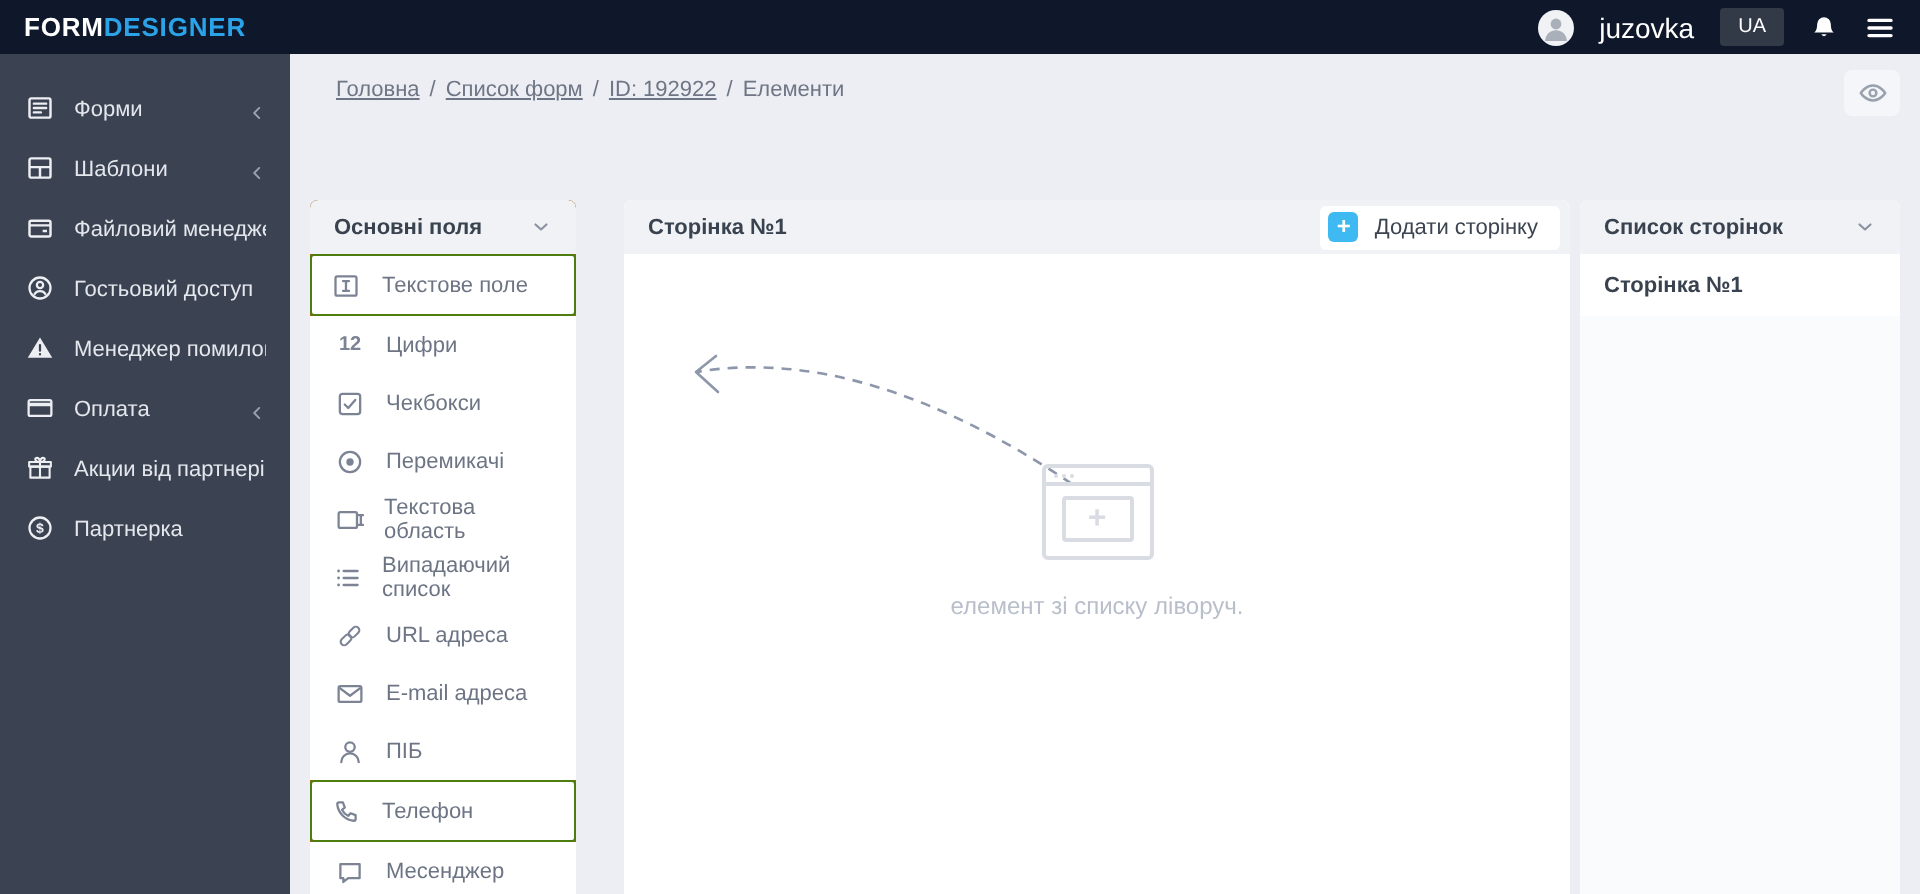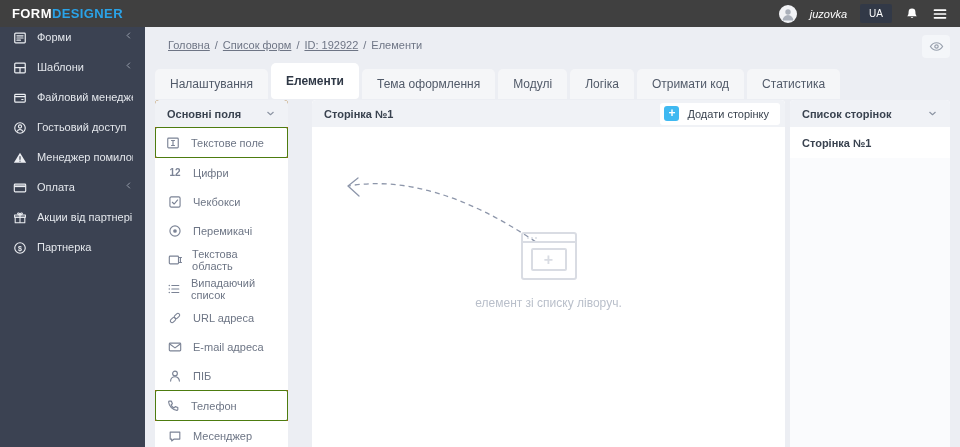--- a/index.html
+++ b/index.html
@@ -1,36 +1,36 @@
 <!DOCTYPE html>
 <html><head>
 <meta charset="utf-8">
 <style>
   * { margin:0; padding:0; box-sizing:border-box; }
   html,body { width:960px; height:447px; overflow:hidden; }
   body { font-family:"Liberation Sans", sans-serif; background:#eceef3; position:relative; }
   #app { position:absolute; inset:0; width:960px; height:447px; }
 
   
-  .topbar { position:absolute; left:0; top:0; width:960px; height:27px; background:#404040;
+  .topbar { position:absolute; left:0; top:0; width:960px; height:27px; background:#0f172a;
             display:flex; align-items:center; padding:0 12px; z-index:5; }
   .logo { font-size:13px; font-weight:bold; letter-spacing:.4px; color:#fff; cursor:pointer; }
   .logo .accent { color:#2aa3e8; }
   .top-right { margin-left:auto; display:flex; align-items:center; gap:13px; }
   .avatar { width:18px; height:18px; border-radius:50%; background:#f1f2f5; color:#aab0ba;
             display:flex; align-items:center; justify-content:center; overflow:hidden; cursor:pointer; }
-  .username { color:#fff; font-size:11px; cursor:pointer;font-style:italic; }
+  .username { color:#fff; font-size:14px; cursor:pointer; }
   .lang-badge { background:#323947; color:#fff; font-size:10px; padding:4px 9px; border-radius:2px; cursor:pointer; }
   .bell { color:#fff; display:flex; cursor:pointer; }
   .burger { color:#fff; display:flex; cursor:pointer; }
 
   
   .sidenav { position:absolute; left:0; top:27px; width:145px; bottom:0; background:#3b4252;
              color:#e4e7ec; font-size:11px; padding-top:4px; z-index:4; }
-  .nav-item { height:30px; display:flex; align-items:flex-start; padding:0 12px; gap:10px; cursor:pointer; }
+  .nav-item { height:30px; display:flex; align-items:flex-end; padding:0 12px; gap:10px; cursor:pointer; }
   .nav-icon { width:15px; display:flex; align-items:center; justify-content:center; color:#eceef2; }
   .nav-label { flex:1; white-space:nowrap; overflow:hidden; }
   .nav-chevron { color:#9aa1ae; display:flex; }
   .collapse-row { position:absolute; left:0; right:0; bottom:8px; height:26px; display:flex;
                   align-items:center; padding:0 14px; gap:20px; cursor:pointer; color:#dfe3ea; }
   .collapse-chevron { color:#c3c8d1; display:flex; }
 
   
   .content { position:absolute; left:145px; top:27px; right:0; bottom:0; background:#eceef3; }
 
@@ -223,29 +223,20 @@
 
     <div class="breadcrumb" id="breadcrumb"><a class="crumb" href="#">Головна</a><span class="sep">/</span><a class="crumb" href="#">Список форм</a><span class="sep">/</span><a class="crumb" href="#">ID: 192922</a><span class="sep">/</span><span class="crumb plain">Елементи</span></div>
 
     <button class="eye-btn">
       <svg viewBox="0 0 16 16" width="15" height="15" fill="none" stroke="currentColor" stroke-width="1.3">
           <path d="M1.5 8s2.5-4 6.5-4 6.5 4 6.5 4-2.5 4-6.5 4-6.5-4-6.5-4z"></path>
           <circle cx="8" cy="8" r="1.8"></circle>
         </svg>
     </button>
 
-    <div class="tabs" id="tabs">
-        <div class="tab">Налаштування</div>
-        <div class="tab active">Елементи</div>
-        <div class="tab">Тема оформлення</div>
-        <div class="tab">Модулі</div>
-        <div class="tab">Логіка</div>
-        <div class="tab">Отримати код</div>
-        <div class="tab">Статистика</div>
-      </div>
 
     <div class="fields-panel">
       <div class="panel-header">
         <span>Основні поля</span>
         <span class="hdr-chevron">
           <svg viewBox="0 0 16 16" width="11" height="11" fill="none" stroke="currentColor" stroke-width="1.6" stroke-linecap="round" stroke-linejoin="round">
               <path d="M4 6.2l4 3.6 4-3.6"></path>
             </svg>
         </span>
       </div>

